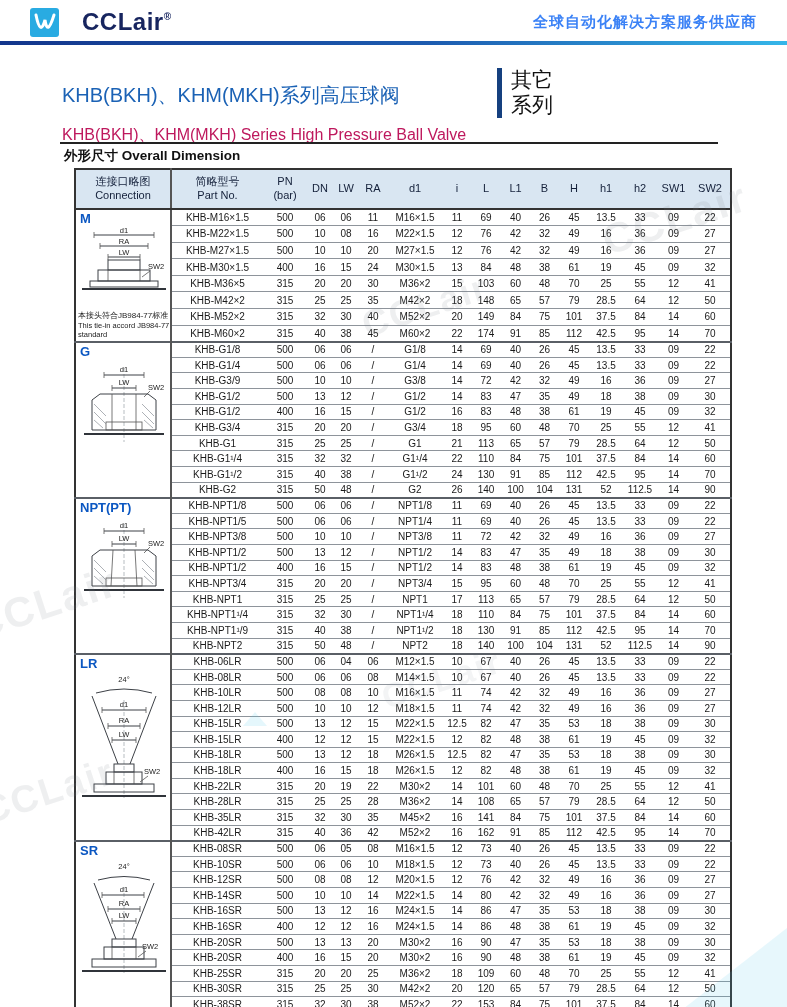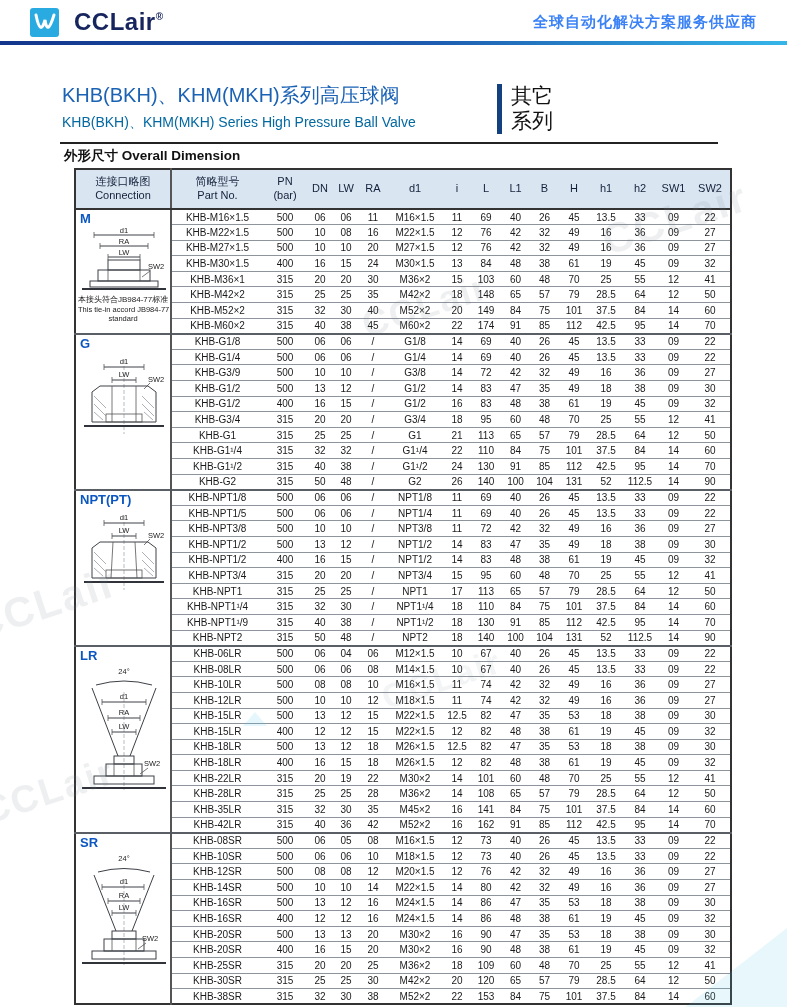--- a/index.html
+++ b/index.html
@@ -1,49 +1,49 @@
 <!DOCTYPE html>
 <html><head>
 <meta charset="utf-8">
 <style>
   * { margin:0; padding:0; box-sizing:border-box; }
   html,body { width:787px; height:1007px; }
   body { font-family:"Liberation Sans", sans-serif; background:#ffffff; position:relative; overflow:hidden; color:#1a1a1a; }
 
   
   .logo-row { display:flex; justify-content:space-between; align-items:center; padding:7px 30px 0 30px; height:37px; }
-  .logo { display:flex; align-items:center; gap:15px; }
+  .logo { display:flex; align-items:center; gap:23px; }
   .logo-mark { width:29px; height:29px; background:#29abe2; border-radius:3px; display:flex; align-items:center; justify-content:center; }
   .logo-text { font-size:24px; font-weight:bold; color:#17255f; letter-spacing:0.5px; }
   .logo-reg { font-size:10px; color:#17255f; vertical-align:10px; font-weight:bold; }
   .tagline { color:#3b82f6; font-size:15px; font-weight:bold; letter-spacing:1px; }
   .header-bar { height:4px; margin-top:4px; background:linear-gradient(90deg,#13368c 0%, #1d5cb0 55%, #35b6e9 100%); }
 
   
   .title-block { position:absolute; left:62px; top:82px; }
   .title-zh { color:#1b62b5; font-size:20px; font-weight:normal; }
-  .title-en { color:#0369a1; font-size:14px; margin-top:5px; }
-  .side-series { position:absolute; left:497px; top:84px; display:flex; gap:9px; }
+  .title-en { color:#be185d; font-size:16px; margin-top:16px; }
+  .side-series { position:absolute; left:497px; top:68px; display:flex; gap:9px; }
   .side-bar { width:5px; background:#15407f; }
   .side-text { font-family:"Liberation Serif", serif; font-size:21px; color:#111; line-height:1.2; }
 
   .section-rule { position:absolute; left:60px; top:142px; width:658px; border-top:2px solid #222; }
   .overall-title { position:absolute; left:64px; top:147px; font-size:13.5px; font-weight:bold; color:#111; }
 
   
   .table-wrap { position:absolute; left:74px; top:168px; }
   table { border-collapse:collapse; table-layout:fixed; width:656px; border:2px solid #333; }
   thead th { background:#d9e6f2; color:#14203a; font-size:11px; font-weight:normal; height:40px; border-bottom:2px solid #333; vertical-align:middle; line-height:1.25; }
   th.conn-h, td.conn-cell { border-right:2px solid #555; }
   tbody { border-top:2px solid #5a5f66; }
   td { font-size:10px; text-align:center; height:15.6px; line-height:13px; border-bottom:1.5px solid #8e949b; color:#1a1a1a; white-space:nowrap; }
   tbody tr:last-child td { border-bottom:none; }
   td.conn-cell { vertical-align:top; text-align:left; padding:1px 2px; background:#fff; }
   .sec-label { color:#0b57c2; font-weight:bold; font-size:13px; padding:1px 0 0 2px; }
-  .conn-note { font-size:7.5px; line-height:1.25; text-align:center; color:#222; margin-top:2px; }
+  .conn-note { font-size:7.5px; line-height:1.25; text-align:left; color:#222; margin-top:18px; }
   .conn-note div:first-child { font-size:8px; }
   .diag { display:block; margin:2px auto 0 auto; }
 
   
   .diag line, .diag path, .diag rect { stroke:#3c4046; stroke-width:1; fill:none; }
   .diag .thin { stroke-width:0.8; stroke:#555; }
   .diag .hatch { stroke:#8a8f96; stroke-width:0.7; }
   .diag .ground { stroke-width:2; stroke:#30343a; }
   .diag .cl { stroke-dasharray:4 2; stroke:#9aa0a8; stroke-width:0.7; }
   .diag text { font-family:"Liberation Sans", sans-serif; font-size:7.5px; fill:#222; stroke:none; }
@@ -229,21 +229,21 @@
           <td>84</td>
           <td>48</td>
           <td>38</td>
           <td>61</td>
           <td>19</td>
           <td>45</td>
           <td>09</td>
           <td>32</td>
         </tr>
         <tr>
-          <td>KHB-M36×1</td>
+          <td>KHB-M36×5</td>
           <td>315</td>
           <td>20</td>
           <td>20</td>
           <td>30</td>
           <td>M36×2</td>
           <td>15</td>
           <td>103</td>
           <td>60</td>
           <td>48</td>
           <td>70</td>

